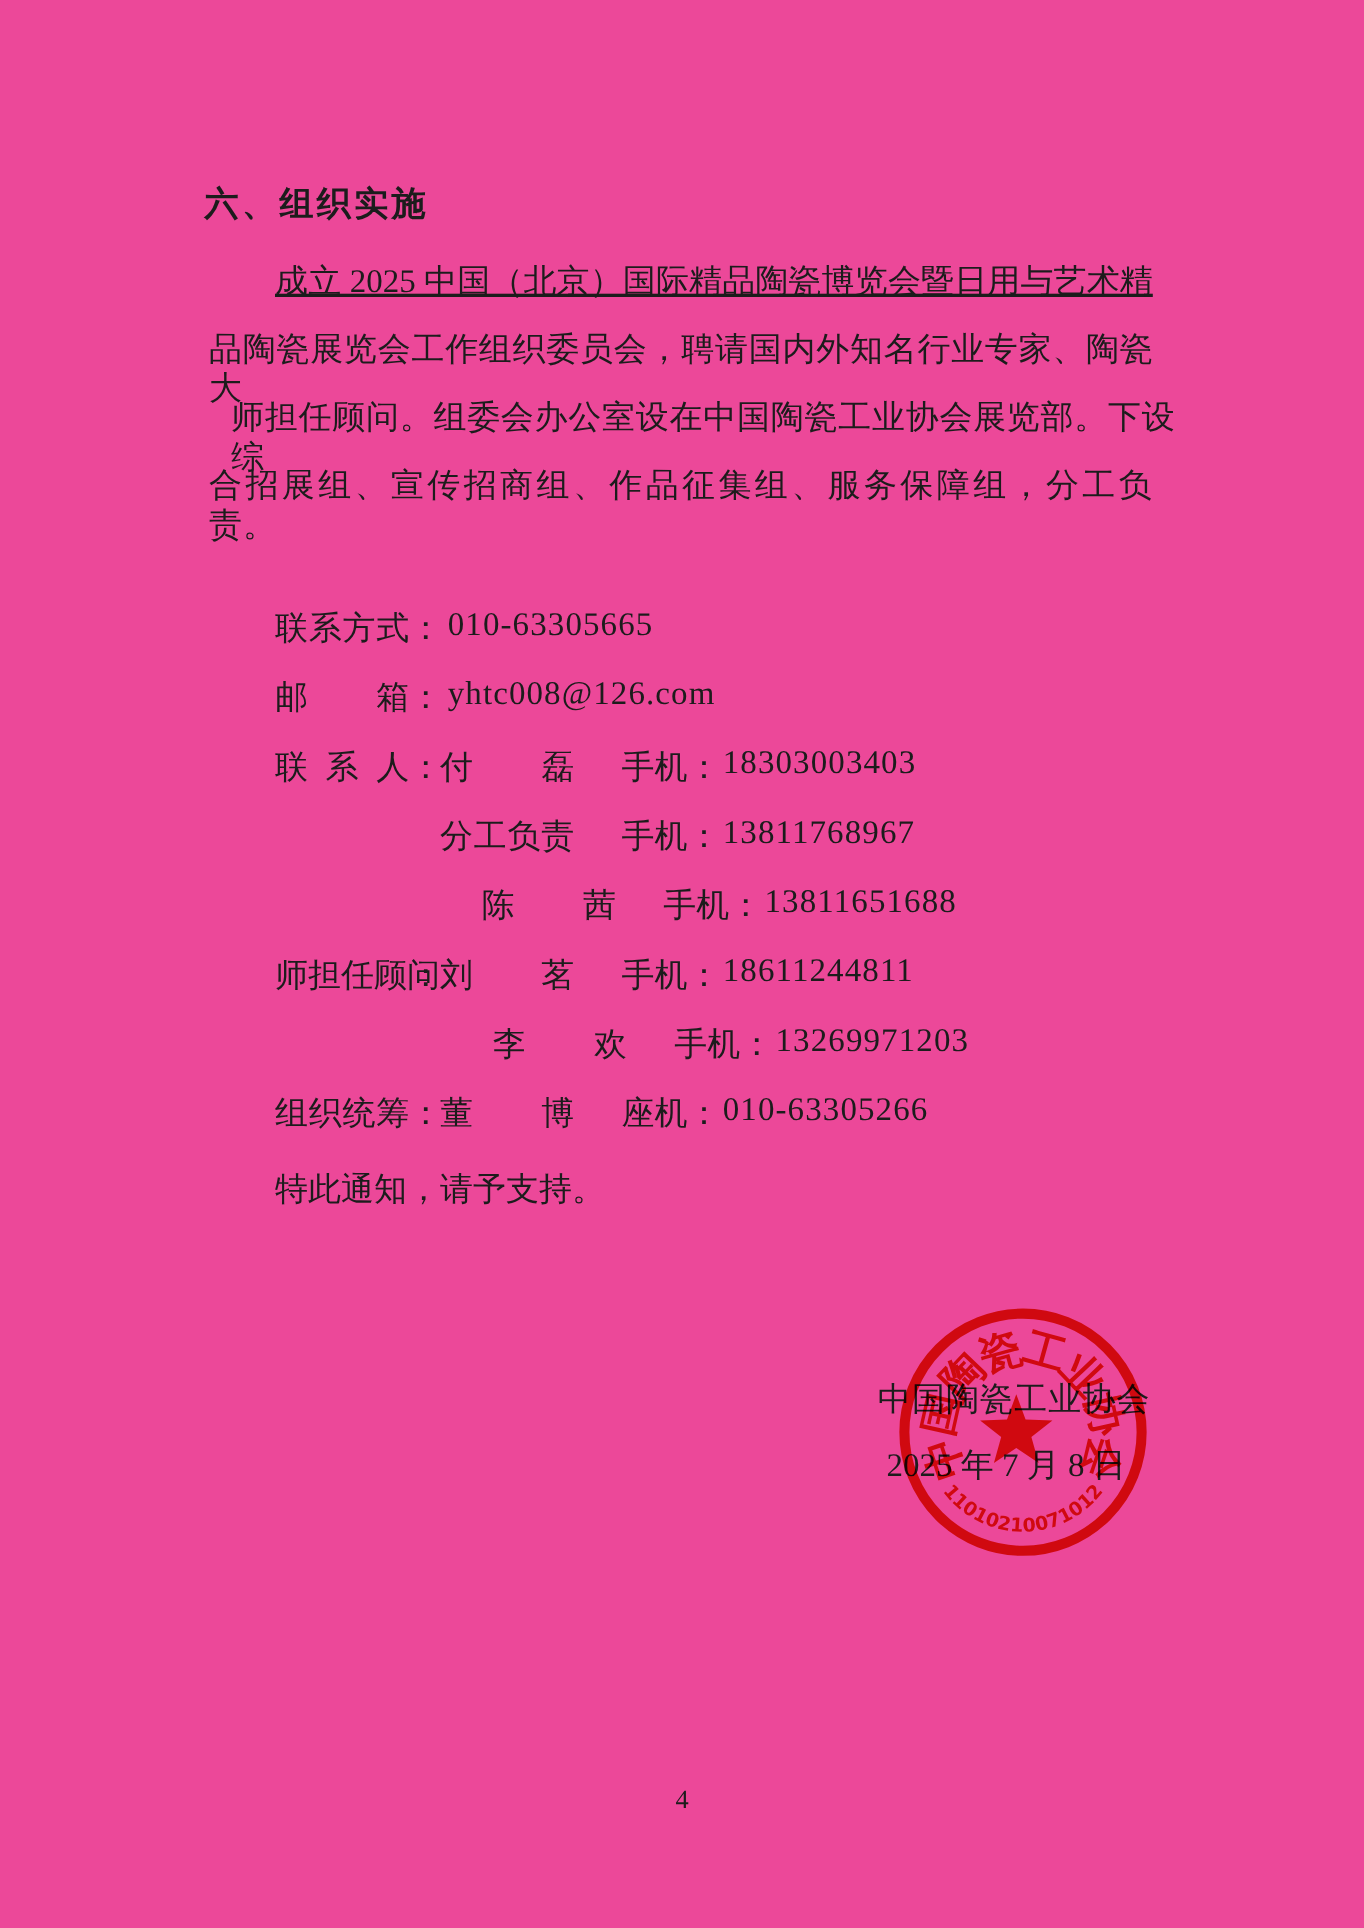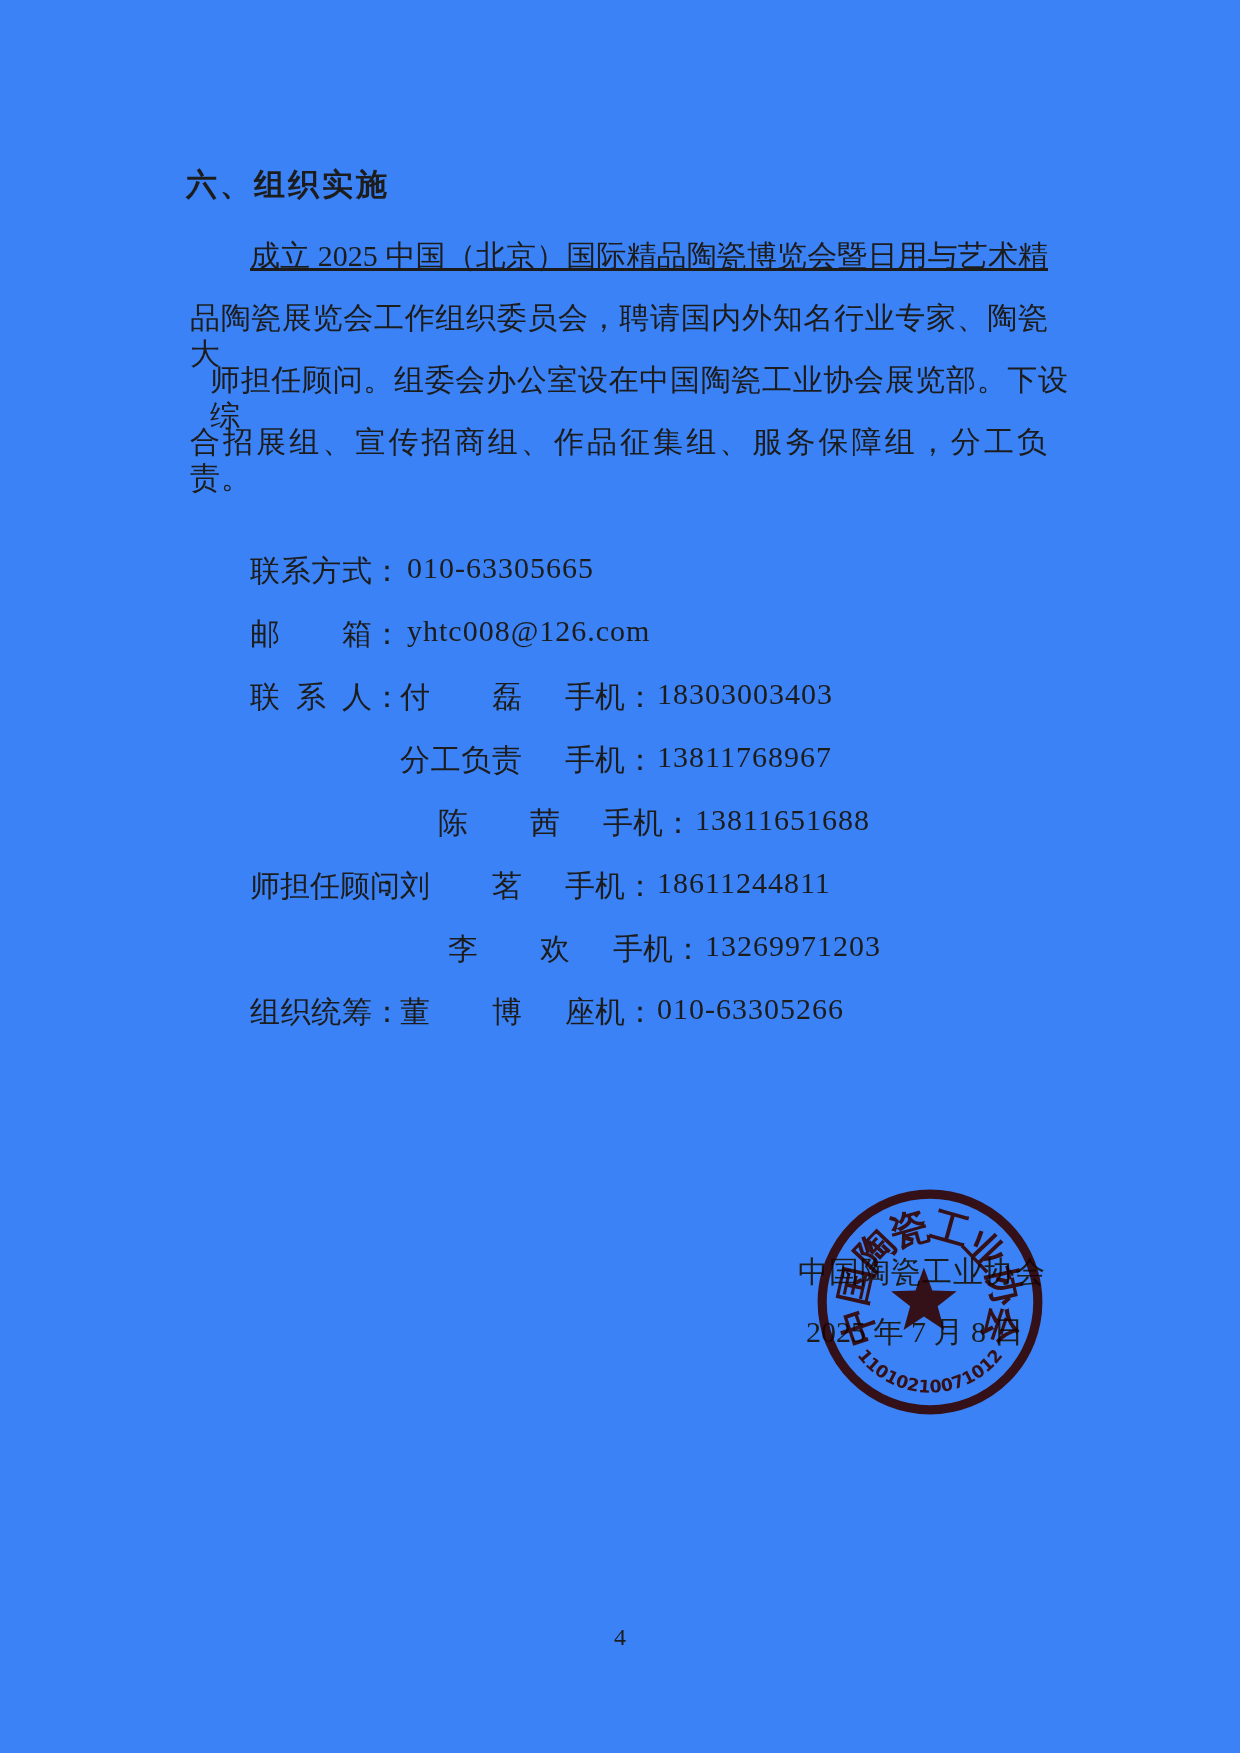--- a/index.html
+++ b/index.html
@@ -1,19 +1,19 @@
 <!DOCTYPE html>
 <html><head>
 <meta charset="utf-8">
 <style>
   html,body{margin:0;padding:0;background:#888;}
   #page{
     position:relative;
     width:1240px;height:1753px;
-    background:#3b82f6;
+    background:#ec4899;
     margin:0 auto;
     overflow:hidden;
     font-family:"Liberation Serif","DejaVu Serif",serif;
     color:#1c1c1c;
   }
   .abs{position:absolute;}
   #heading{
     left:186px;top:164px;
     font-size:31px;font-weight:bold;letter-spacing:3px;
     font-family:"DejaVu Serif","Liberation Serif",serif;
@@ -104,20 +104,21 @@
       </div>
       <div class="abs contact-row" style="top: 992px;">
         <span class="cell cell-label">组织统筹</span>
         <span class="cell cell-colon">：</span>
         <span class="cell cell-name">董博</span>
         <span class="cell cell-plabel">座机：</span>
         <span class="cell cell-value">010-63305266</span>
       </div>
     </div>
 
+  <div id="closing-note" class="abs">特此通知，请予支持。</div>
 
 
   <div id="signature-org" class="abs">中国陶瓷工业协会</div>
 
   <div id="signature-date" class="abs">2025 年 7 月 8 日</div>
 
   <div id="stamp" class="abs">
     <svg viewBox="0 0 232 232" xmlns="http://www.w3.org/2000/svg">
       <circle id="stamp-ring" cx="116" cy="116" r="106" fill="none" stroke-width="9" stroke="#e01510"></circle>
       <polygon id="stamp-star" points="0,-34 8.3,-11.4 32.3,-10.5 13.5,4.3 20,27.5 0,14.2 -20,27.5 -13.5,4.3 -32.3,-10.5 -8.3,-11.4" transform="translate(110,116)" fill="#e01510"></polygon>

